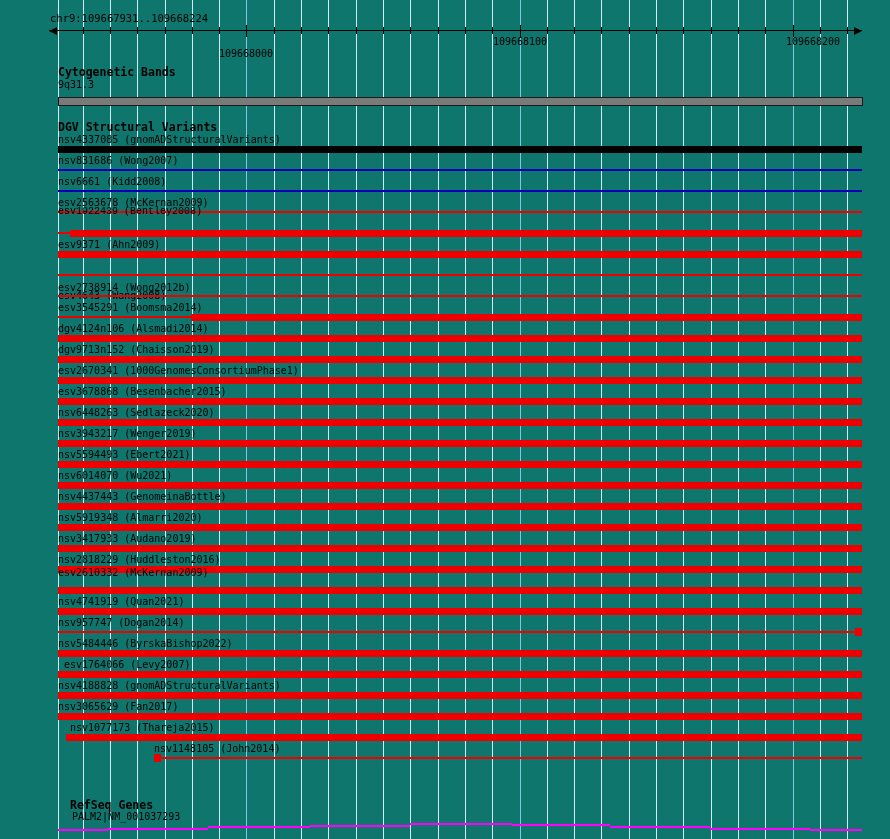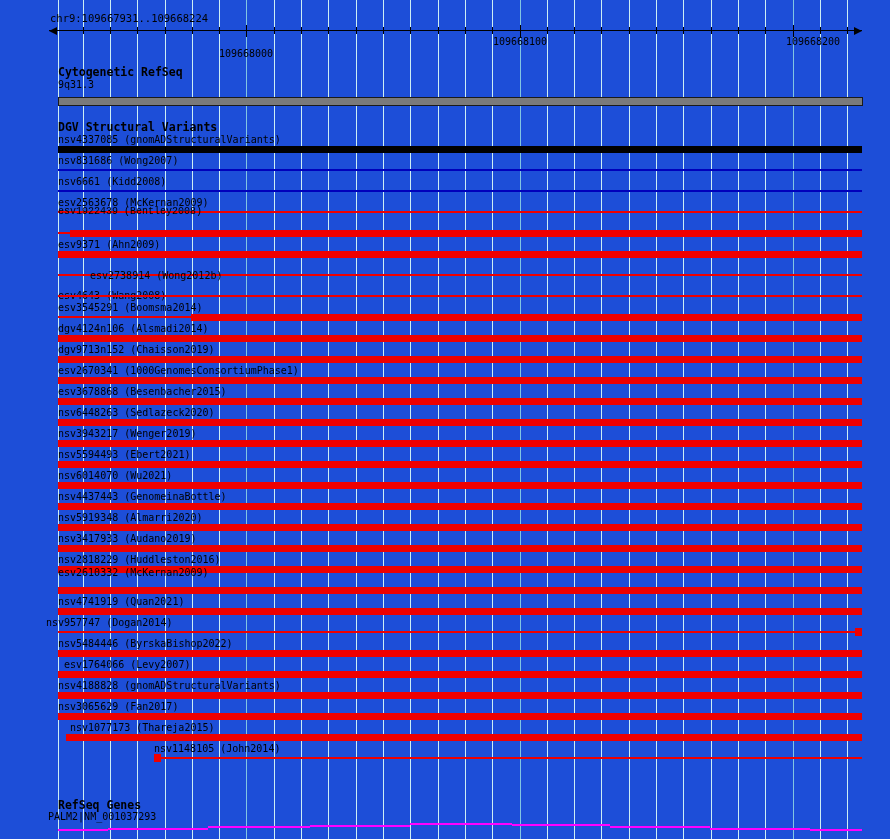--- a/index.html
+++ b/index.html
@@ -1,18 +1,18 @@
 <!DOCTYPE html>
 <html><head>
 <meta charset="utf-8">
 <style>
   html,body{margin:0;padding:0;background:#fff;}
   .screen{
     position:relative;width:890px;height:839px;overflow:hidden;
-    background:#1d4ed8;color:#000;
+    background:#0f766e;color:#000;
     font-family:"DejaVu Sans Mono","Liberation Mono",monospace;
   }
   .gl{position:absolute;top:0;bottom:0;width:1px;pointer-events:none;}
   .hdr{position:absolute;font-size:11.5px;font-weight:bold;white-space:pre;line-height:12px;}
   .lbl{position:absolute;font-size:10px;white-space:pre;line-height:11px;}
   .ruler-line{position:absolute;height:1px;background:#000;}
   .arr{position:absolute;width:0;height:0;}
   .arr-left{border-top:4px solid transparent;border-bottom:4px solid transparent;border-right:8px solid #000;}
   .arr-right{border-top:4px solid transparent;border-bottom:4px solid transparent;border-left:8px solid #000;}
   .tick{position:absolute;width:1px;background:#000;}
@@ -95,21 +95,21 @@
         <div class="tick" style="left: 793px; top: 25px; height: 12px;"></div>
         <div class="tick" style="left: 820px; top: 27px; height: 7px;"></div>
         <div class="tick" style="left: 847px; top: 27px; height: 7px;"></div>
         <span class="ticklbl" style="left: 246px; top: 48px;">109668000</span>
         <span class="ticklbl" style="left: 520px; top: 36px;">109668100</span>
         <span class="ticklbl" style="left: 793px; top: 36px; margin-left: 20px;">109668200</span>
       </div>
   </div>
 
   <div>
-    <div class="hdr" id="cyto-hdr" style="left: 58px; top: 66px;">Cytogenetic RefSeq</div>
+    <div class="hdr" id="cyto-hdr" style="left: 58px; top: 66px;">Cytogenetic Bands</div>
     <div class="lbl" id="cyto-lbl" style="left: 58px; top: 79px;">9q31.3</div>
     <div class="band" id="cyto-band" style="left: 58px; width: 805px; top: 97px; height: 9px; background: rgb(122, 122, 122);"></div>
   </div>
 
   <div>
     <div class="hdr" id="dgv-hdr" style="left: 58px; top: 121px;">DGV Structural Variants</div>
     <div id="variant-rows">
         <div class="vlabel" style="left: 58px; top: 134px;">nsv4337085 (gnomADStructuralVariants)</div>
         <div class="seg" style="left: 58px; width: 804px; top: 146px; height: 7px; background: rgb(0, 0, 0);"></div>
         <div class="vlabel" style="left: 58px; top: 155px;">nsv831686 (Wong2007)</div>
@@ -118,21 +118,21 @@
         <div class="seg" style="left: 58px; width: 804px; top: 190px; height: 2px; background: rgb(0, 0, 187);"></div>
         <div class="vlabel" style="left: 58px; top: 197px;">esv2563678 (McKernan2009)</div>
         <div class="seg" style="left: 58px; width: 804px; top: 211px; height: 2px; background: rgb(238, 0, 0);"></div>
         <div class="vlabel" style="left: 58px; top: 206px; font-family: Liberation Mono, monospace;">esv1922439 (Bentley2008)</div>
         <div class="seg" style="left: 58px; width: 12px; top: 232px; height: 2px; background: rgb(238, 0, 0);"></div>
         <div class="seg" style="left: 70px; width: 792px; top: 230px; height: 7px; background: rgb(238, 0, 0);"></div>
         <div class="vlabel" style="left: 58px; top: 239px;">esv9371 (Ahn2009)</div>
         <div class="seg" style="left: 58px; width: 804px; top: 251px; height: 7px; background: rgb(238, 0, 0);"></div>
         <div class="vlabel" style="left: 58px; top: 262px; margin-top: 28px;">esv4643 (Wang2008)</div>
         <div class="seg" style="left: 58px; width: 804px; top: 274px; height: 2px; background: rgb(238, 0, 0);"></div>
-        <div class="vlabel" style="left: 58px; top: 270px; padding-left: 32px;">esv2738914 (Wong2012b)</div>
+        <div class="vlabel" style="left: 58px; top: 282px;">esv2738914 (Wong2012b)</div>
         <div class="seg" style="left: 58px; width: 804px; top: 295px; height: 2px; background: rgb(238, 0, 0);"></div>
         <div class="vlabel" style="left: 58px; top: 302px;">esv3545291 (Boomsma2014)</div>
         <div class="seg" style="left: 58px; width: 133px; top: 316px; height: 2px; background: rgb(238, 0, 0);"></div>
         <div class="seg" style="left: 191px; width: 671px; top: 314px; height: 7px; background: rgb(238, 0, 0);"></div>
         <div class="vlabel" style="left: 58px; top: 323px;">dgv4124n106 (Alsmadi2014)</div>
         <div class="seg" style="left: 58px; width: 804px; top: 335px; height: 7px; background: rgb(238, 0, 0);"></div>
         <div class="vlabel" style="left: 58px; top: 344px;">dgv9713n152 (Chaisson2019)</div>
         <div class="seg" style="left: 58px; width: 804px; top: 356px; height: 7px; background: rgb(238, 0, 0);"></div>
         <div class="vlabel" style="left: 58px; top: 365px;">esv2670341 (1000GenomesConsortiumPhase1)</div>
         <div class="seg" style="left: 58px; width: 804px; top: 377px; height: 7px; background: rgb(238, 0, 0);"></div>
@@ -151,42 +151,42 @@
         <div class="vlabel" style="left: 58px; top: 512px;">nsv5919348 (Almarri2020)</div>
         <div class="seg" style="left: 58px; width: 804px; top: 524px; height: 7px; background: rgb(238, 0, 0);"></div>
         <div class="vlabel" style="left: 58px; top: 533px;">nsv3417933 (Audano2019)</div>
         <div class="seg" style="left: 58px; width: 804px; top: 545px; height: 7px; background: rgb(238, 0, 0);"></div>
         <div class="vlabel" style="left: 58px; top: 554px; text-align: right;">nsv2818229 (Huddleston2016)</div>
         <div class="seg" style="left: 58px; width: 804px; top: 566px; height: 7px; background: rgb(238, 0, 0);"></div>
         <div class="vlabel" style="left: 58px; top: 543px; margin-top: 24px;">esv2610332 (McKernan2009)</div>
         <div class="seg" style="left: 58px; width: 804px; top: 587px; height: 7px; background: rgb(238, 0, 0);"></div>
         <div class="vlabel" style="left: 58px; top: 596px;">nsv4741919 (Quan2021)</div>
         <div class="seg" style="left: 58px; width: 804px; top: 608px; height: 7px; background: rgb(238, 0, 0);"></div>
-        <div class="vlabel" style="left: 46px; top: 617px;">nsv957747 (Dogan2014)</div>
+        <div class="vlabel" style="left: 58px; top: 617px;">nsv957747 (Dogan2014)</div>
         <div class="seg" style="left: 58px; width: 797px; top: 631px; height: 2px; background: rgb(238, 0, 0);"></div>
         <div class="seg" style="left: 855px; width: 7px; top: 628px; height: 8px; background: rgb(238, 0, 0);"></div>
         <div class="vlabel" style="left: 58px; top: 638px;">nsv5484446 (ByrskaBishop2022)</div>
         <div class="seg" style="left: 58px; width: 804px; top: 650px; height: 7px; background: rgb(238, 0, 0);"></div>
         <div class="vlabel" style="left: 64px; top: 659px;">esv1764066 (Levy2007)</div>
         <div class="seg" style="left: 58px; width: 804px; top: 671px; height: 7px; background: rgb(238, 0, 0);"></div>
         <div class="vlabel" style="left: 58px; top: 680px;">nsv4188828 (gnomADStructuralVariants)</div>
         <div class="seg" style="left: 58px; width: 804px; top: 692px; height: 7px; background: rgb(238, 0, 0);"></div>
         <div class="vlabel" style="left: 58px; top: 701px;">nsv3065629 (Fan2017)</div>
         <div class="seg" style="left: 58px; width: 804px; top: 713px; height: 7px; background: rgb(238, 0, 0);"></div>
         <div class="vlabel" style="left: 70px; top: 722px;">nsv1077173 (Thareja2015)</div>
         <div class="seg" style="left: 66px; width: 796px; top: 734px; height: 7px; background: rgb(238, 0, 0);"></div>
         <div class="vlabel" style="left: 154px; top: 743px;">nsv1148105 (John2014)</div>
         <div class="seg" style="left: 154px; width: 7px; top: 754px; height: 8px; background: rgb(238, 0, 0);"></div>
         <div class="seg" style="left: 161px; width: 701px; top: 757px; height: 2px; background: rgb(238, 0, 0);"></div>
       </div>
   </div>
 
   <div>
-    <div class="hdr" id="refseq-hdr" style="left: 58px; top: 799px;">RefSeq Genes</div>
-    <div class="lbl" id="refseq-lbl" style="left: 48px; top: 811px; text-align: center;">PALM2|NM_001037293</div>
+    <div class="hdr" id="refseq-hdr" style="left: 70px; top: 799px;">RefSeq Genes</div>
+    <div class="lbl" id="refseq-lbl" style="left: 72px; top: 811px; text-align: center;">PALM2|NM_001037293</div>
     <div id="gene-line">
         <div class="geneseg" style="left: 58px; width: 50px; top: 829px; background: rgb(255, 0, 255);"></div>
         <div class="geneseg" style="left: 108px; width: 100px; top: 828px; background: rgb(255, 0, 255);"></div>
         <div class="geneseg" style="left: 208px; width: 102px; top: 826px; background: rgb(255, 0, 255);"></div>
         <div class="geneseg" style="left: 310px; width: 100px; top: 825px; background: rgb(255, 0, 255);"></div>
         <div class="geneseg" style="left: 410px; width: 102px; top: 823px; background: rgb(255, 0, 255);"></div>
         <div class="geneseg" style="left: 512px; width: 98px; top: 824px; background: rgb(255, 0, 255);"></div>
         <div class="geneseg" style="left: 610px; width: 100px; top: 826px; background: rgb(255, 0, 255);"></div>
         <div class="geneseg" style="left: 710px; width: 100px; top: 828px; background: rgb(255, 0, 255);"></div>
         <div class="geneseg" style="left: 810px; width: 52px; top: 829px; background: rgb(255, 0, 255);"></div>

